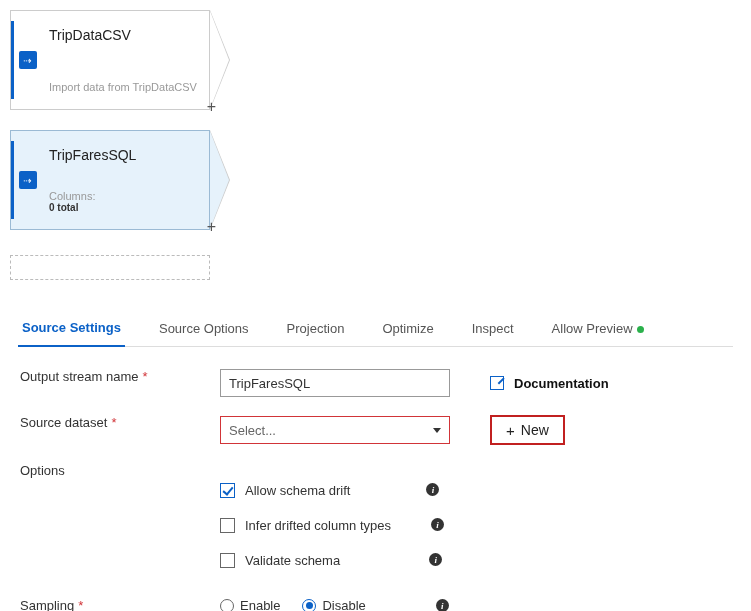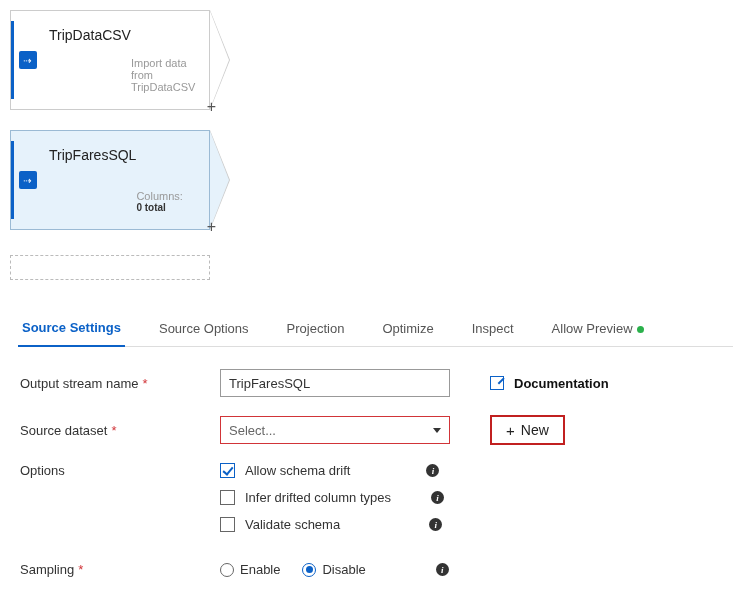--- a/index.html
+++ b/index.html
@@ -9,21 +9,21 @@
   .canvas { padding: 10px 0 0 10px; }
   .node-wrap { position: relative; display: inline-block; margin-bottom: 20px; }
   .node {
     position: relative; width: 200px; height: 100px;
     border: 1px solid #ccc; background: #fff; display: flex;
     padding: 10px 0;
   }
   .node.selected { background: #e6f2fb; border-color: #9bbad4; }
   .node .left-bar { width: 30px; display:flex; align-items:center; justify-content:center; border-left: 3px solid #0b61c7; }
   .node.selected .left-bar { border-left: 3px solid #0b61c7; }
-  .node .body { padding: 6px 10px 6px 8px; flex:1; display:flex; }
+  .node .body { padding: 6px 10px 6px 8px; flex:1; display:flex; flex-direction:column; }
   .node .title { font-size: 14px; color: #222; }
   .node .desc { font-size: 11px; color: #999; margin-top: auto; }
   .node .desc2 { font-size: 10px; color: #333; font-weight: 600; }
   .node-arrow {
     position:absolute; right:-20px; top:0; width:0; height:0;
     border-top: 50px solid transparent; border-bottom:50px solid transparent;
     border-left: 20px solid #ccc;
   }
   .node-arrow::after{
     content:""; position:absolute; right:1px; top:-49px; width:0;height:0;
@@ -41,21 +41,21 @@
   }
 
   
   .tabs { display:flex; border-bottom:1px solid #ddd; margin:32px 18px 0 18px; gap:30px; align-items:center; }
   .tab { padding:8px 4px 10px 4px; font-size:13px; color:#555; cursor:pointer; white-space:nowrap; }
   .tab.active { color:#0b61c7; border-bottom:2px solid #0b61c7; margin-bottom:-1px; font-weight:600; }
   .tab .dot { display:inline-block; width:7px; height:7px; border-radius:50%; background:#2bb14c; margin-left:4px; vertical-align:middle; }
 
   
   .form { padding: 22px 20px; }
-  .row { display:flex; align-items:center; margin-bottom:18px; }
+  .row { display:flex; margin-bottom:18px; }
   .label { width:200px; color:#333; font-size:13px; }
   .req { color:#d13438; margin-left:4px; }
   .field { display:flex; align-items:center; gap:12px; }
   input.text {
     width:230px; height:28px; border:1px solid #999; padding:0 8px; font-size:13px; color:#333;
   }
   .doc-link { display:flex; align-items:center; gap:10px; color:#111; font-weight:600; font-size:13px; cursor:pointer; margin-left:28px; }
   .ext-icon { width:14px; height:14px; border:1.5px solid #0b61c7; position:relative; }
   .ext-icon::after{ content:""; position:absolute; width:8px; height:1.5px; background:#0b61c7; top:3px; right:-2px; transform:rotate(-45deg); }
 
@@ -63,21 +63,21 @@
     width:230px; height:28px; border:1px solid #d13438; display:flex; align-items:center;
     justify-content:space-between; padding:8px 8px; cursor:pointer; color:#666; font-size:13px;
   }
   .caret { width:0;height:0;border-left:4px solid transparent;border-right:4px solid transparent;border-top:5px solid #333; }
   .new-btn {
     height:30px; padding: 0 14px; border:2px solid #c12020; display:flex; align-items:center;
     gap:6px; font-size:14px; cursor:pointer; color:#222; margin-left:28px; background:#fff;
   }
   .new-btn .plusicon { font-size:15px; }
 
-  .checkrow { display:flex; align-items:center; gap:10px; margin-bottom:12px; }
+  .checkrow { display:flex; align-items:flex-start; gap:10px; margin-bottom:12px;margin-top:20px; }
   .checkbox { width:15px; height:15px; border:1px solid #666; display:inline-flex; align-items:center; justify-content:center; cursor:pointer; }
   .checkbox.checked { background:#fff; border-color:#0b61c7; }
   .checkbox.checked::after { content:""; width:4px; height:8px; border:solid #0b61c7; border-width:0 2px 2px 0; transform:rotate(40deg); margin-top:-2px; }
   .info { width:13px;height:13px;border-radius:50%;background:#333;color:#fff;font-size:9px;display:inline-flex;align-items:center;justify-content:center;margin-left:6px;cursor:pointer; font-weight:bold; font-style:italic; font-family:Georgia,serif;}
 
   .radio-group { display:flex; gap:22px; align-items:center; }
   .radio { width:14px;height:14px;border:1px solid #666;border-radius:50%;display:inline-flex;align-items:center;justify-content:center;cursor:pointer; }
   .radio.selected { border-color:#0b61c7; border-width:1.5px; }
   .radio.selected::after { content:"";width:7px;height:7px;border-radius:50%;background:#0b61c7; }
   .radio-label { display:flex; align-items:center; gap:6px; cursor:pointer; }

